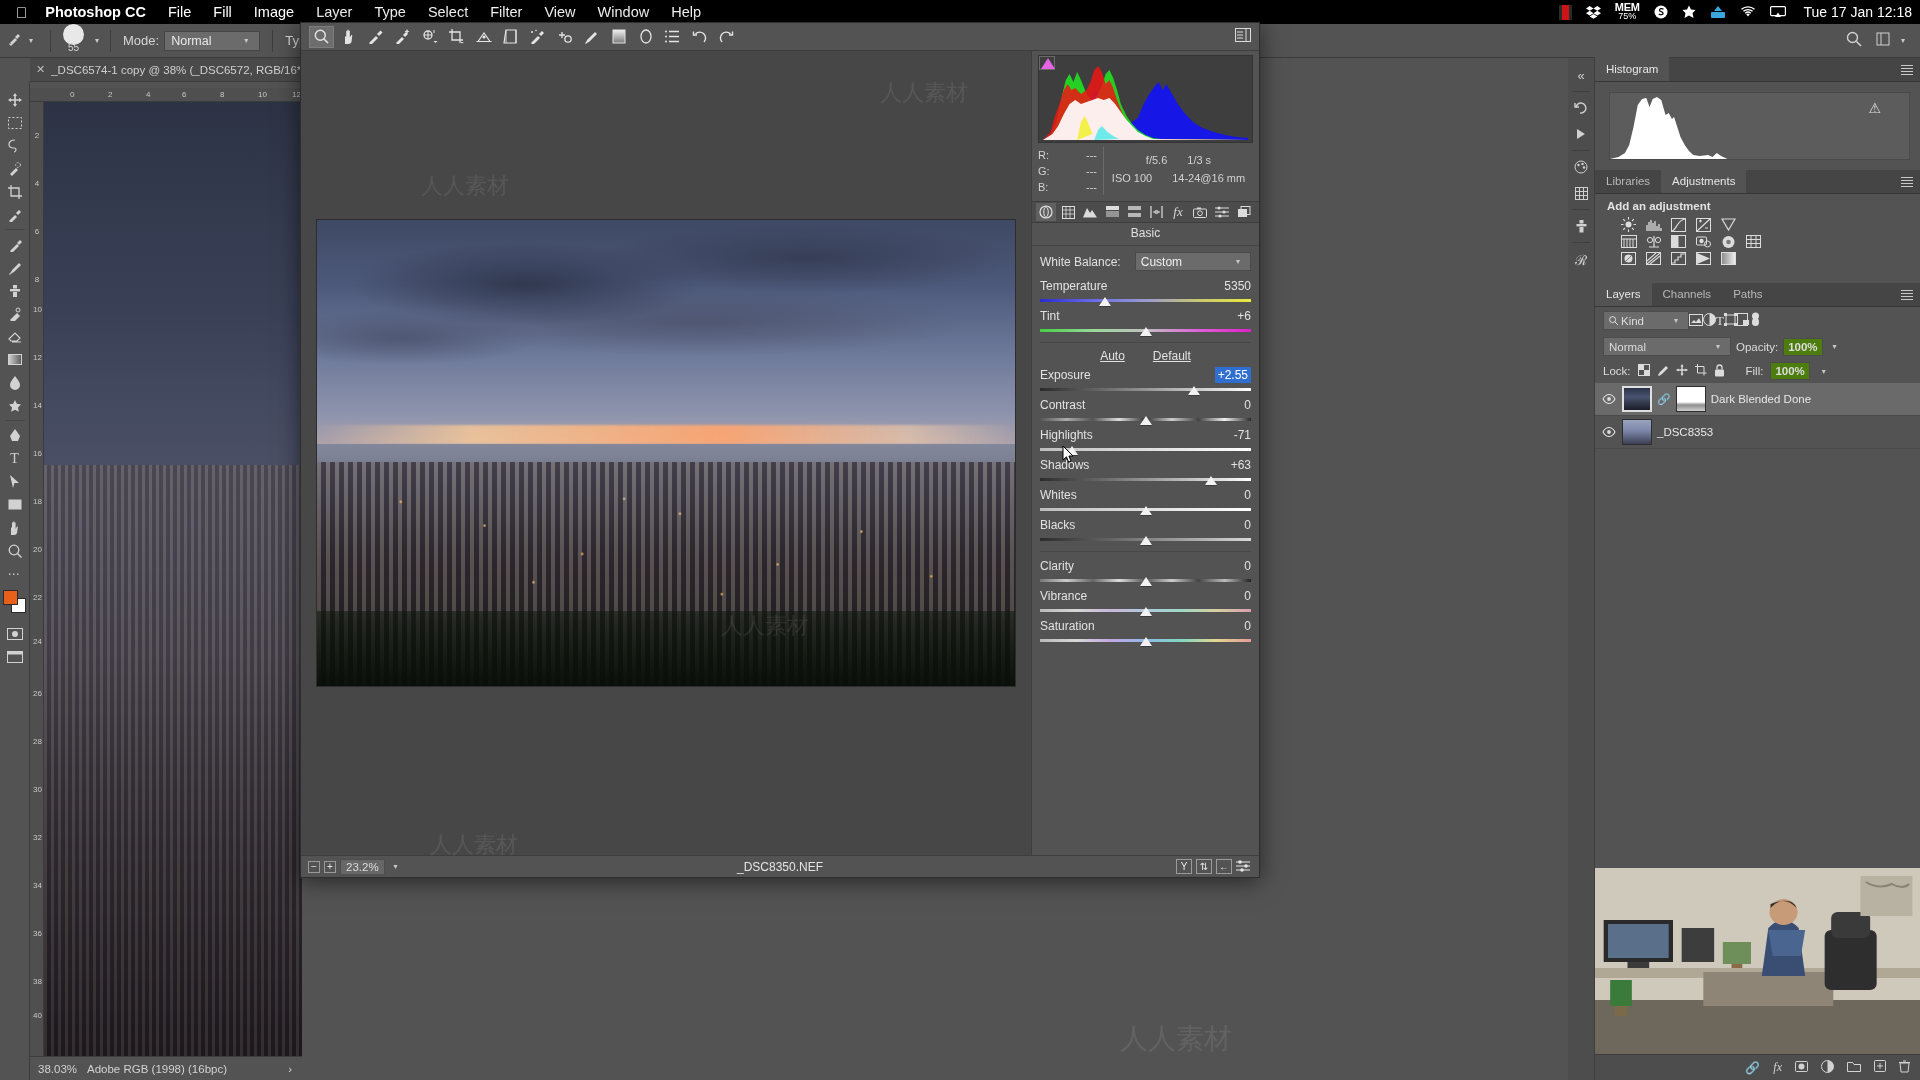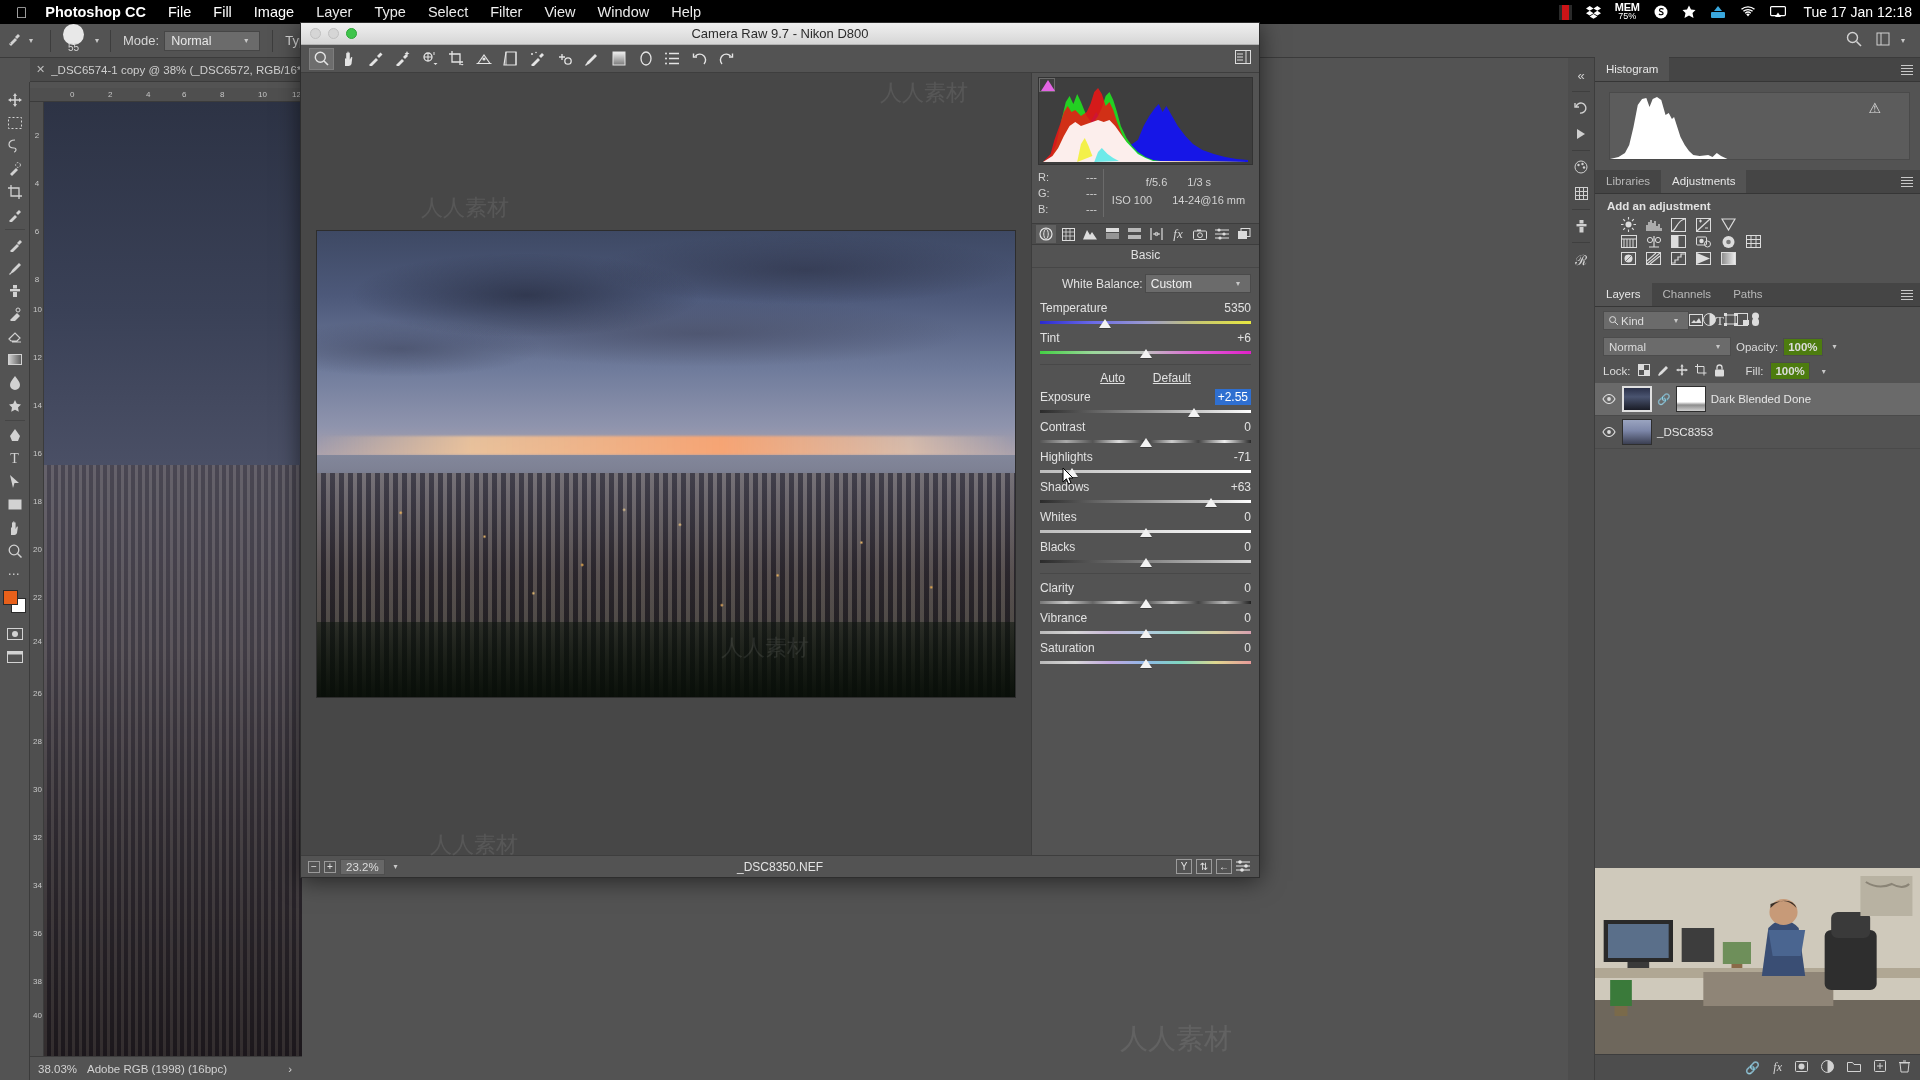--- a/index.html
+++ b/index.html
@@ -182,21 +182,21 @@
 
   .panel-tabs {
     margin-top:6px; height:22px; background:#4c4c4c; border-top:1px solid #3d3d3d; border-bottom:1px solid #3d3d3d;
     display:flex; align-items:center; padding-left:4px; gap:2px;
   }
   .ptab { width:20px;height:18px;display:flex;align-items:center;justify-content:center;color:#d8d8d8; }
   .ptab.active { background:#606060; }
   .panel-title { text-align:center; font-size:12px; color:#e0e0e0; padding:3px 0 5px; border-bottom:1px solid #464646; }
 
   .sliders { padding: 6px 8px 0 8px; }
-  .wb-row { display:flex; align-items:center; gap:2px; font-size:12px; color:#e0e0e0; margin-bottom:7px;margin-left:22px;}
+  .wb-row { display:flex; align-items:center; gap:14px; font-size:12px; color:#e0e0e0; margin-bottom:7px;}
   .wb-select { flex:1; height:19px; background:#6b6b6b; border:1px solid #4a4a4a; display:flex; align-items:center; justify-content:space-between; padding:0 5px; font-size:12px; color:#f0f0f0;}
   .srow { margin-bottom: 2px; }
   .slabel { display:flex; justify-content:space-between; font-size:12px; color:#e2e2e2; line-height:16px;}
   .sval { font-size:12px; color:#e2e2e2; }
   .sval.sel { background:#2f6fd0; color:#fff; padding:0 3px; }
   .track { position:relative; height:10px; margin:1px 0 3px 0; }
   .track .bar { position:absolute; left:0; right:0; top:4px; height:3px; background:#9a9a9a; }
   .track .bar.temp { background: linear-gradient(90deg,#2a2ad0,#6a6ae8,#9a9ad0,#c8c870,#e8e840); }
   .track .bar.tint { background: linear-gradient(90deg,#44d044,#9ad89a,#c0c0c0,#e060d8,#e020c8); }
   .track .bar.dark { background: linear-gradient(90deg,#2b2b2b,#ffffff); }
@@ -923,28 +923,20 @@
               <path d="M1 3h9l-1 9H2z" stroke="#d2d2d2" fill="none"></path>
               <path d="M0 2.5h11M4 1h3" stroke="#d2d2d2"></path>
             </svg></span>
       </div>
 
     </div>
   </div>
 
   <div class="craw">
 
-    <div class="craw-titlebar">
-      <div class="traffic">
-        <i class="t-close"></i>
-        <i class="t-min"></i>
-        <i class="t-zoom"></i>
-      </div>
-      <div class="craw-title">Camera Raw 9.7  -  Nikon D800</div>
-    </div>
 
     <div class="craw-toolbar">
       <div class="ctool active">
           <svg width="15" height="15" viewBox="0 0 15 15">
             <circle cx="6.3" cy="6.3" r="5" stroke="#e4e4e4" stroke-width="1.4" fill="none"></circle>
             <path d="M10 10l4 4" stroke="#e4e4e4" stroke-width="1.6"></path>
           </svg>
         </div>
       <div class="ctool">
           <svg width="14" height="15" viewBox="0 0 14 15">

